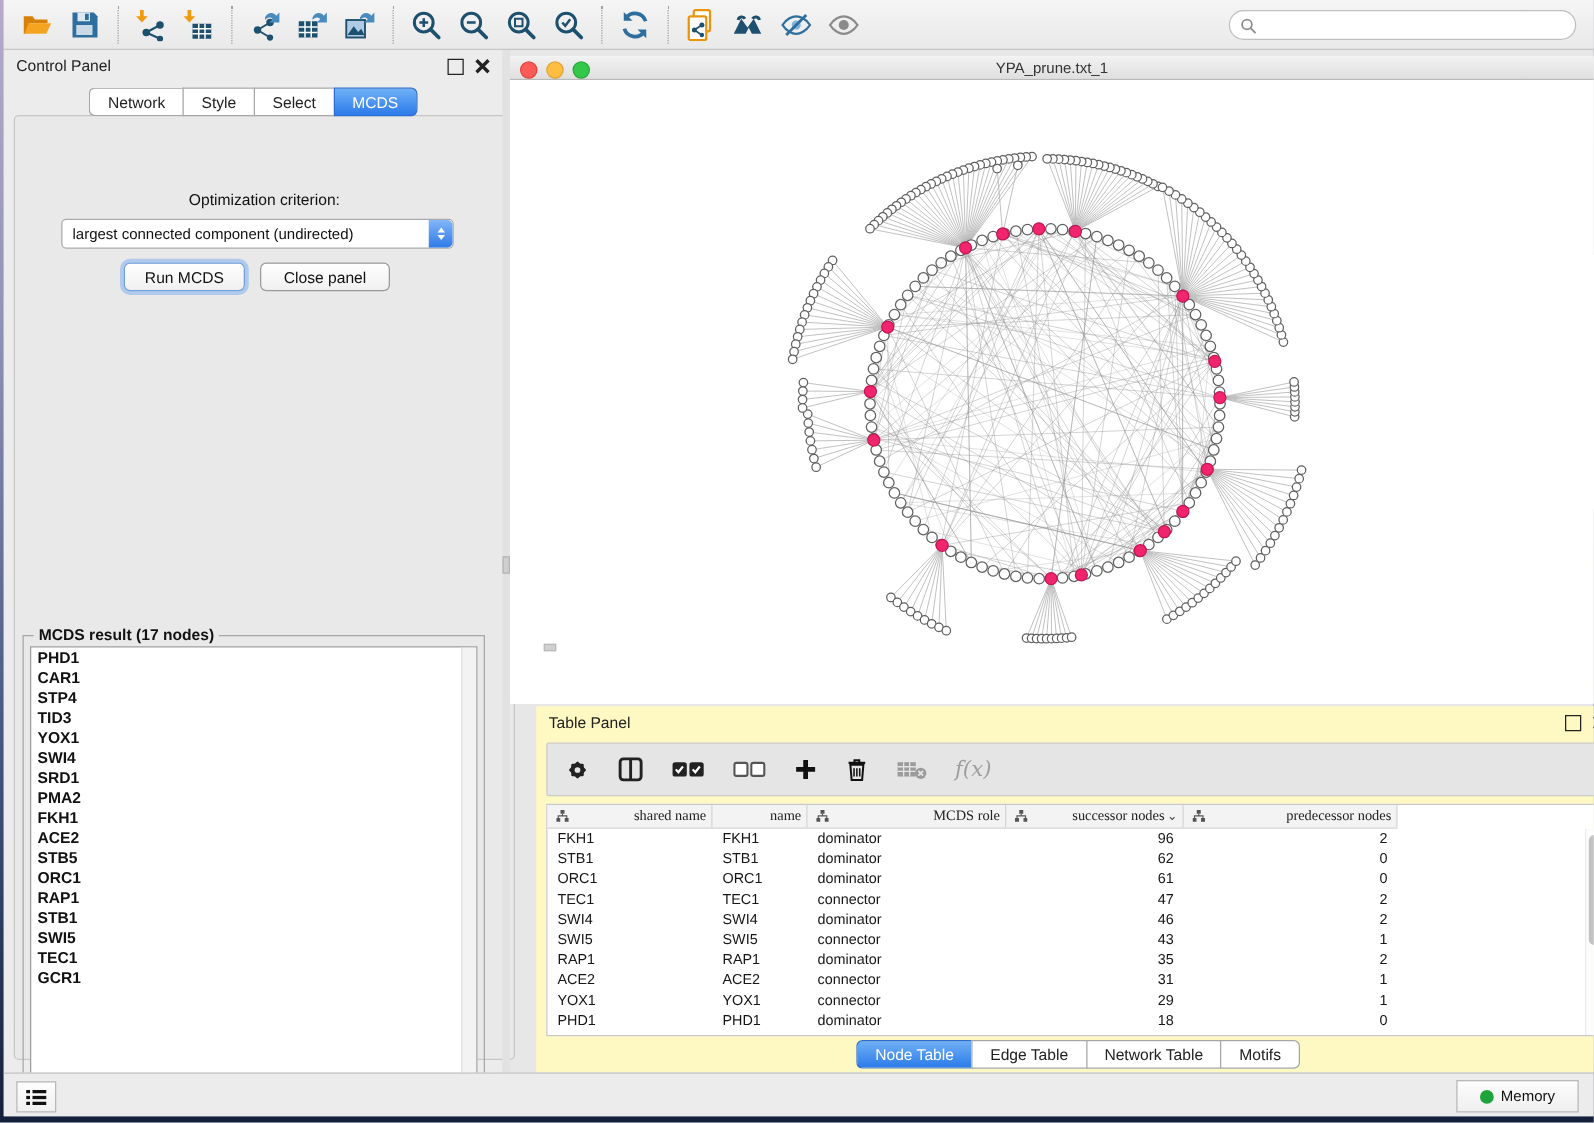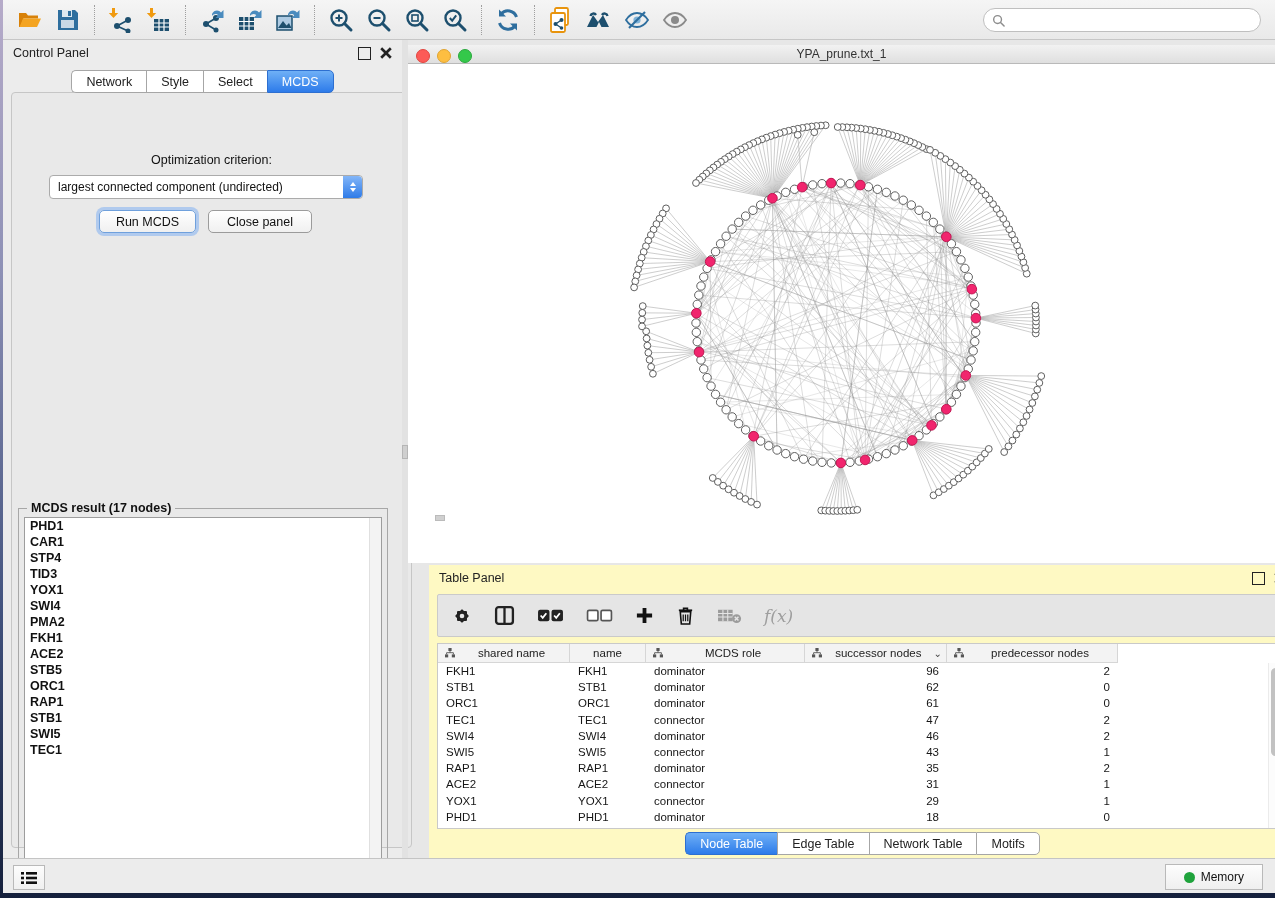--- a/index.html
+++ b/index.html
@@ -83,21 +83,21 @@
   #tp-toolbar{position:absolute;left:8px;top:29px;width:847px;height:43px;background:#E5E5E5;
     border:1px solid #CACACA;border-radius:2px;display:flex;align-items:center;padding-left:14px;box-sizing:border-box;gap:22px;}
   .tp-icon{display:flex;align-items:center;justify-content:center;cursor:pointer;}
   .tp-icon.disabled{cursor:default;}
   .fx{font:italic 17px "DejaVu Serif",serif;color:#9E9E9E;}
   #tp-table{position:absolute;left:8px;top:78px;width:847px;height:186px;background:#fff;border:1px solid #C9C9C9;box-sizing:border-box;}
   #tp-header{position:absolute;left:0;top:0;height:18px;display:flex;background:#F3F3F3;border-bottom:1px solid #D6D6D6;}
   .th{display:flex;align-items:center;border-right:1px solid #D6D6D6;box-sizing:border-box;
     font-size:11.5px;color:#222;padding:0 4px;cursor:pointer;position:relative;}
   .th .mini-org{margin:0 3px 0 3px;flex:none;}
-  .th .th-label{flex:1;text-align:center;white-space:nowrap;overflow:hidden;}
+  .th .th-label{flex:1;text-align:right;white-space:nowrap;overflow:hidden;font-family:Liberation Serif, serif;}
   .th .sort{font-size:10px;color:#444;margin-left:2px;}
   #tp-rows{position:absolute;left:0;top:19px;width:832px;height:165px;overflow:hidden;}
   .tr{display:flex;height:16.2px;align-items:center;cursor:default;}
   .td{font-size:11.5px;color:#161616;box-sizing:border-box;padding:0 8px;white-space:nowrap;overflow:hidden;}
   .td.num{text-align:right;}
   #tp-scrollbar{position:absolute;right:1px;top:19px;width:13px;height:165px;background:#FCFCFC;border-left:1px solid #EBEBEB;}
   #tp-thumb{position:absolute;left:2px;top:5px;width:9px;height:88px;background:#C2C2C2;border-radius:5px;cursor:pointer;}
   #tp-tabs{position:absolute;left:0;bottom:3px;width:100%;display:flex;justify-content:center;}
 
   
@@ -284,29 +284,31 @@
       <div id="result-group">
         <span id="result-legend">MCDS result (17 nodes)</span>
         <div id="result-list">
           <div id="result-scroll"></div>
         <div class="result-item">PHD1</div>
             <div class="result-item">CAR1</div>
             <div class="result-item">STP4</div>
             <div class="result-item">TID3</div>
             <div class="result-item">YOX1</div>
             <div class="result-item">SWI4</div>
+            <div class="result-item">SRD1</div>
             <div class="result-item">PMA2</div>
             <div class="result-item">FKH1</div>
             <div class="result-item">ACE2</div>
             <div class="result-item">STB5</div>
             <div class="result-item">ORC1</div>
             <div class="result-item">RAP1</div>
             <div class="result-item">STB1</div>
             <div class="result-item">SWI5</div>
             <div class="result-item">TEC1</div>
+            <div class="result-item">GCR1</div>
           </div>
       </div>
     </div>
   </div>
 
   <div id="v-splitter">
     <div id="v-grip"></div>
   </div>
 
   <div id="network-window">

